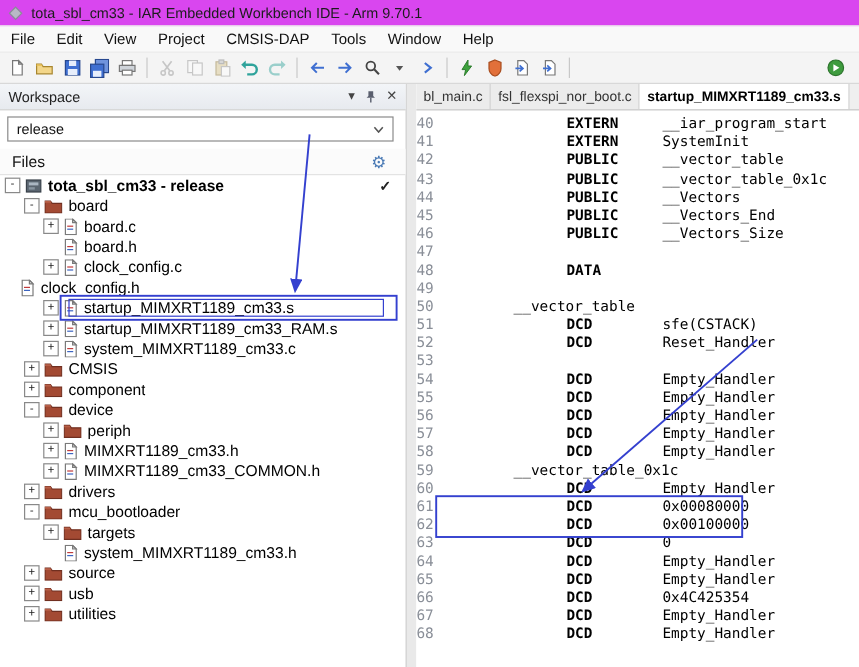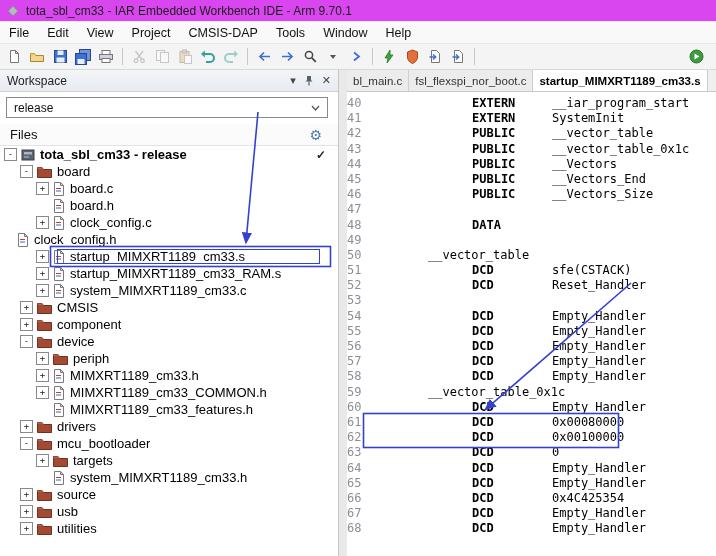--- a/index.html
+++ b/index.html
@@ -418,32 +418,20 @@
         <span class="fico">
           <svg width="12" height="14" viewBox="0 0 12 14">
             <path d="M1.5 0.5h6l3 3v10h-9z" fill="#fff" stroke="#7a7a7a"></path>
             <path d="M7.5 0.5v3h3z" fill="#d8d8d8" stroke="#7a7a7a"></path>
             <rect x="3" y="6" width="5" height="1" fill="#c03c3c"></rect>
             <rect x="3" y="8.5" width="5" height="1" fill="#3c64c0"></rect>
           </svg>
         </span>
         <span class="tlabel">MIMXRT1189_cm33_COMMON.h</span>
       </div>
-      <div class="trow" style="padding-left: 36px;">
-        <span class="ebox none"></span>
-        <span class="fico">
-          <svg width="12" height="14" viewBox="0 0 12 14">
-            <path d="M1.5 0.5h6l3 3v10h-9z" fill="#fff" stroke="#7a7a7a"></path>
-            <path d="M7.5 0.5v3h3z" fill="#d8d8d8" stroke="#7a7a7a"></path>
-            <rect x="3" y="6" width="5" height="1" fill="#c03c3c"></rect>
-            <rect x="3" y="8.5" width="5" height="1" fill="#3c64c0"></rect>
-          </svg>
-        </span>
-        <span class="tlabel">MIMXRT1189_cm33_features.h</span>
-      </div>
       <div class="trow" style="padding-left: 20px;">
         <span class="ebox">+</span>
         <span class="fico">
           <svg width="15" height="13" viewBox="0 0 15 13">
             <path d="M0.5 2.5h4.5l1.5 2h8v8h-14z" fill="#a34a33" stroke="#702f20"></path>
             <path d="M0.5 2.5h4.5l1 1.5h-5.5z" fill="#b86048"></path>
           </svg>
         </span>
         <span class="tlabel">drivers</span>
       </div>

